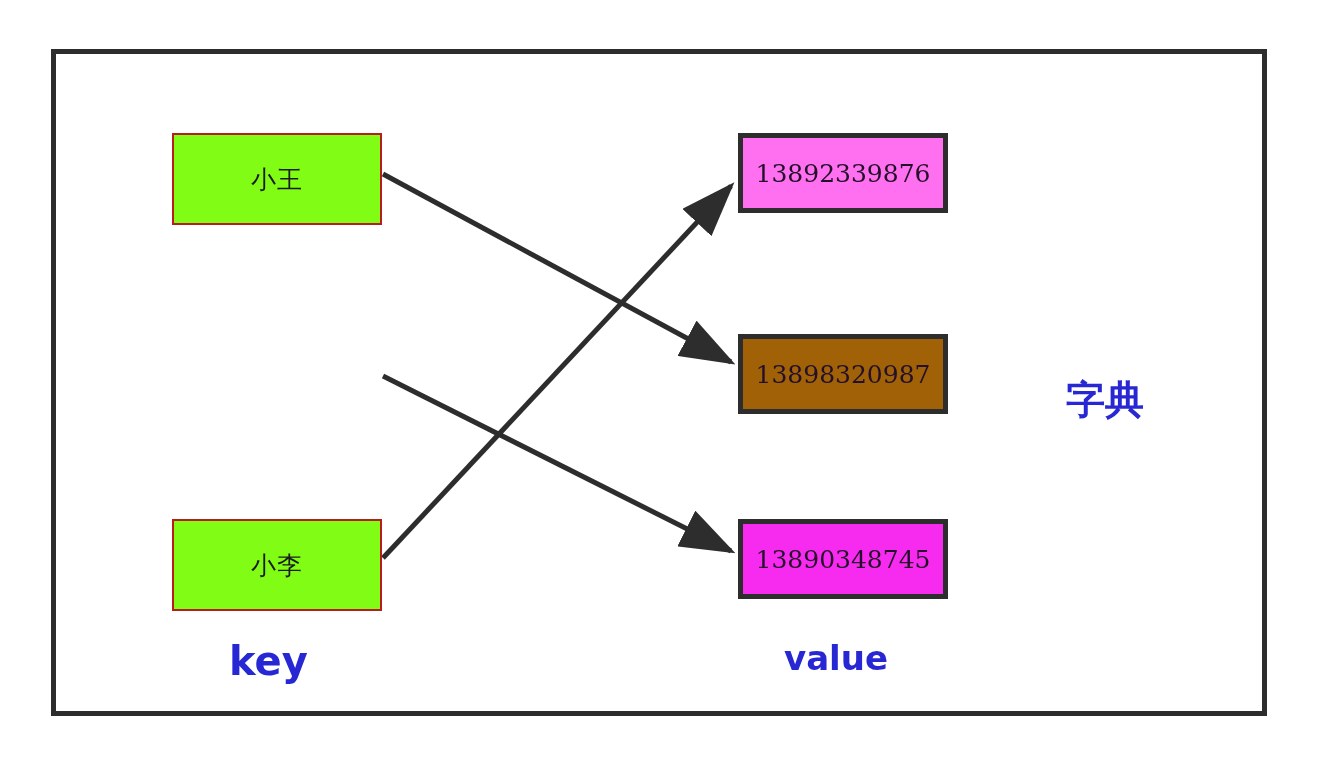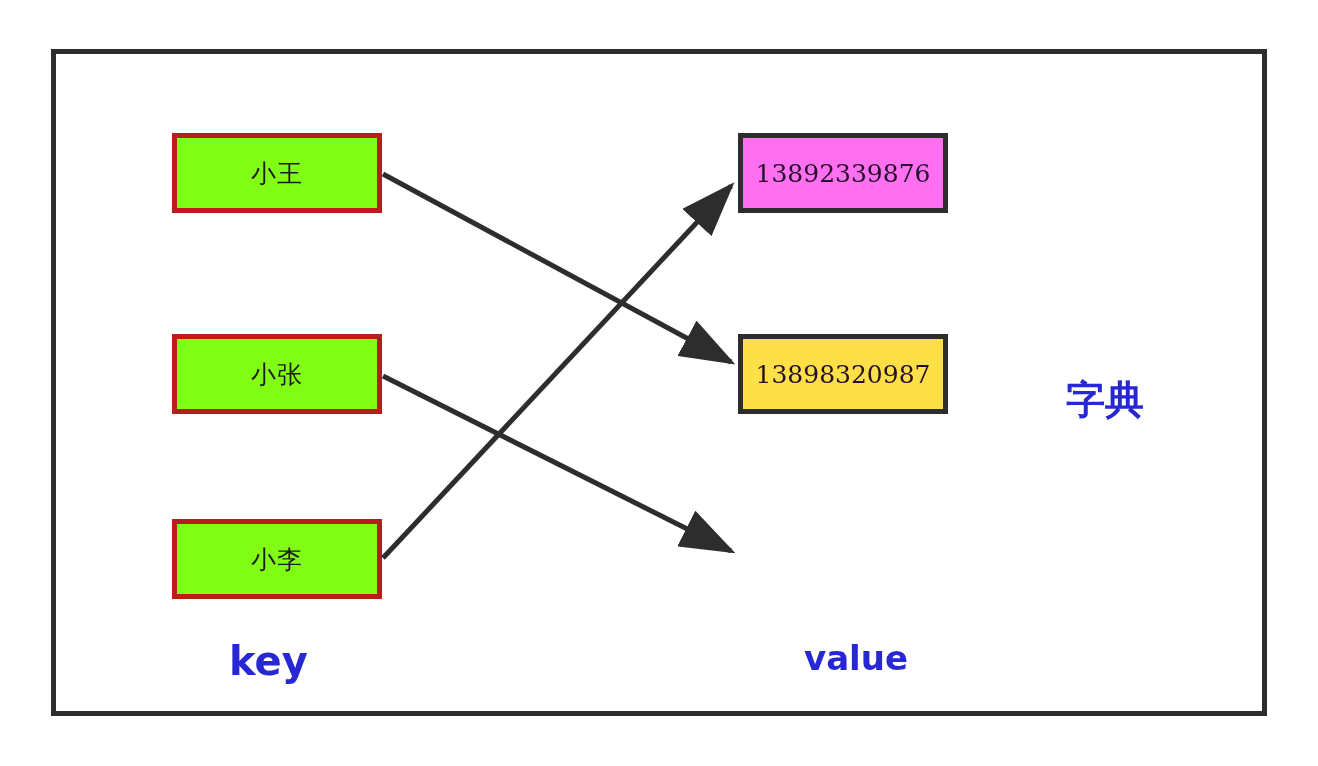--- a/index.html
+++ b/index.html
@@ -36,23 +36,23 @@
     left: 0;
     top: 0;
     width: 1318px;
     height: 766px;
     pointer-events: none;
   }
   
   .key-box {
     position: absolute;
     width: 210px;
-    height: 80px;
+    height: 92px;
     background: #80fc15;
-    border: 5px solid #b91c1c;
+    border: 2px solid #b91c1c;
     box-sizing: border-box;
     display: flex;
     align-items: center;
     justify-content: center;
     font-family: "DejaVu Sans", sans-serif;
     font-size: 25px;
     color: #1a1a1a;
     letter-spacing: 1px;
   }
   #key-box-0 { left: 172px; top: 133px; }
@@ -71,38 +71,38 @@
     justify-content: center;
     text-align: center;
     font-family: "DejaVu Serif", serif;
     font-size: 25px;
     line-height: 31px;
     color: #24102a;
     padding: 0 6px;
     word-break: break-all;
   }
   #value-box-0 { left: 738px; top: 133px; background: #ff70f0; }
-  #value-box-1 { left: 738px; top: 334px; background: #fde047; }
+  #value-box-1 { left: 738px; top: 334px; background: #a16207; }
   #value-box-2 { left: 738px; top: 519px; background: #f72bf0; }
 
   .value-text {
     display: block;
     width: 100%;
   }
 
   
   .caption {
     position: absolute;
     font-family: "DejaVu Sans", sans-serif;
     font-weight: bold;
     color: #2727d4;
     white-space: nowrap;
   }
   #caption-key   { left: 229px; top: 638px; font-size: 40px; }
-  #caption-value { left: 784px; top: 638px; font-size: 34px; margin-left: 20px; }
+  #caption-value { left: 784px; top: 638px; font-size: 34px; }
   #caption-dict  { left: 1066px; top: 373px; font-size: 39px; }
 </style>
 </head>
 <body>
 
 <div id="canvas">
 
   <div id="frame"></div>
 
   <svg id="arrows" viewBox="0 0 1318 766" xmlns="http://www.w3.org/2000/svg">
@@ -115,31 +115,31 @@
     <line x1="383" y1="174" x2="731" y2="362" stroke="#2d2d2d" stroke-width="5" marker-end="url(#arrowhead)"></line>
 
     <line x1="383" y1="376" x2="731" y2="551" stroke="#2d2d2d" stroke-width="5" marker-end="url(#arrowhead)"></line>
 
     <line x1="383" y1="558" x2="731" y2="186" stroke="#2d2d2d" stroke-width="5" marker-end="url(#arrowhead)"></line>
   </svg>
 
   <div class="key-box" id="key-box-0">
     <span>小王</span>
   </div>
-  <div class="key-box" id="key-box-1">
-    <span>小张</span>
-  </div>
   <div class="key-box" id="key-box-2">
     <span>小李</span>
   </div>
 
   <div class="value-box" id="value-box-0">
     <span class="value-text">13892339876</span>
   </div>
   <div class="value-box" id="value-box-1">
     <span class="value-text">13898320987</span>
   </div>
+  <div class="value-box" id="value-box-2">
+    <span class="value-text">13890348745</span>
+  </div>
 
   <div class="caption" id="caption-key">key</div>
   <div class="caption" id="caption-value">value</div>
   <div class="caption" id="caption-dict">字典</div>
 
 </div>
 
 </body></html>

